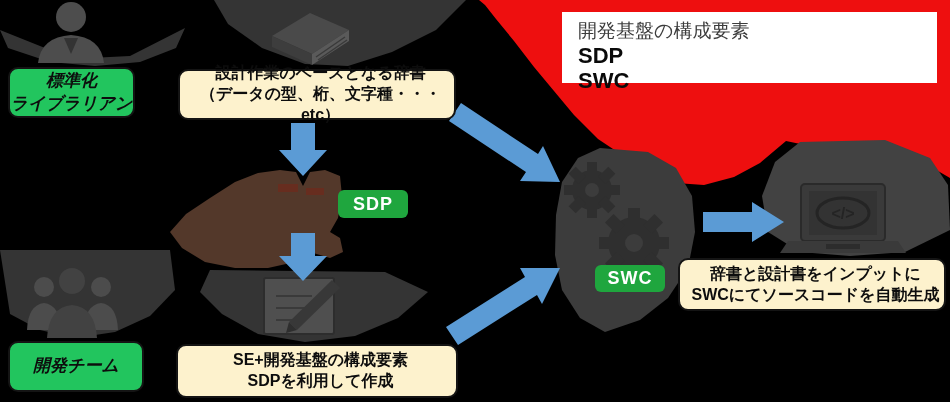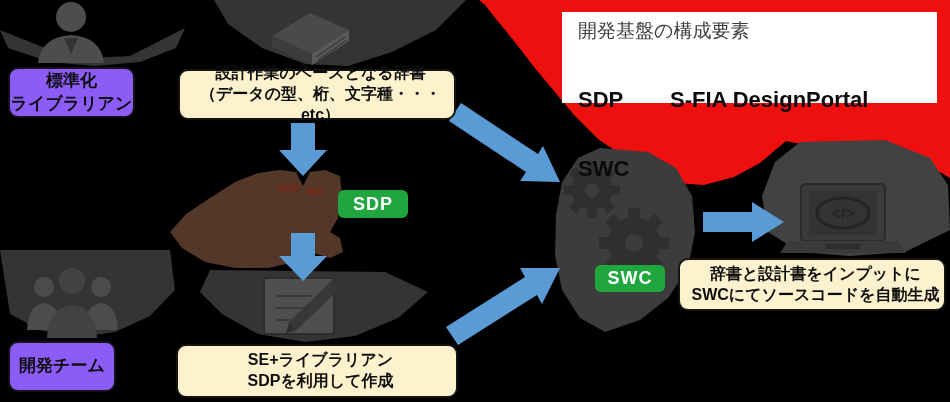--- a/index.html
+++ b/index.html
@@ -6,29 +6,29 @@
   #canvas{
     position:relative;width:950px;height:402px;background:#000;overflow:hidden;
     font-family:"Liberation Sans","DejaVu Sans",sans-serif;
   }
   #shapes{position:absolute;left:0;top:0;width:950px;height:402px;}
   .box{
     position:absolute;box-sizing:border-box;border:2px solid #141414;border-radius:10px;
     display:flex;align-items:center;justify-content:center;text-align:center;
     font-weight:bold;color:#0d0d0d;white-space:pre-line;line-height:1.3;
   }
-  .gray-box{background:#8b5cf6;font-size:17px;}
+  .gray-box{background:#22c55e;font-size:17px;font-style:italic;}
   .beige-box{background:#fdf2cd;font-size:16px;padding-left:7px;}
   .badge{
     position:absolute;background:#1fa63e;border-radius:6px;color:#fff;font-weight:bold;
     font-size:18px;display:flex;align-items:center;justify-content:center;letter-spacing:1px;
   }
   .legend{
-    position:absolute;left:562px;top:12px;width:375px;height:91px;background:#fff;
-    box-sizing:border-box;padding:6px 6px 6px 16px;display:flex;flex-direction:column;justify-content:space-between;gap:44px;
+    position:absolute;left:562px;top:12px;width:375px;height:71px;background:#fff;
+    box-sizing:border-box;padding:6px 6px 6px 16px;display:flex;flex-direction:column;justify-content:space-between;
   }
   .legend-heading{font-size:19px;color:#3c3c3c;font-weight:normal;}
   .legend-row{display:flex;font-size:22px;font-weight:bold;color:#0a0a0a;line-height:1.12;}
   .legend-abbr{width:92px;}
 </style>
 </head>
 <body>
 
 <div id="canvas">
 
@@ -130,34 +130,33 @@
       <polygon points="461,103 538,154 543,146 560,182 520,181 526,172 449,121"></polygon>
       <polygon points="446,327 525,277 520,268 560,268 542,304 537,295 458,345"></polygon>
       <polygon points="703,212 752,212 752,202 784,222 752,242 752,232 703,232"></polygon>
     </g>
   </svg>
 
   <div class="legend">
     <div class="legend-heading">開発基盤の構成要素</div>
     <div class="legend-row">
       <span class="legend-abbr">SDP</span>
-      <span>S-FIA DesignPortal</span>
     </div>
     <div class="legend-row">
       <span class="legend-abbr">SWC</span>
     </div>
   </div>
 
   <div class="box gray-box" style="left:8px;top:67px;width:127px;height:51px;">標準化
 ライブラリアン</div>
-  <div class="box gray-box" style="left:8px;top:341px;width:108px;height:51px;">開発チーム</div>
+  <div class="box gray-box" style="left:8px;top:341px;width:136px;height:51px;">開発チーム</div>
 
   <div class="box beige-box" style="left:178px;top:69px;width:278px;height:51px;">設計作業のベースとなる辞書
 （データの型、桁、文字種・・・etc）</div>
-  <div class="box beige-box" style="left:176px;top:344px;width:282px;height:54px;">SE+ライブラリアン
+  <div class="box beige-box" style="left:176px;top:344px;width:282px;height:54px;">SE+開発基盤の構成要素
 SDPを利用して作成</div>
   <div class="box beige-box" style="left:678px;top:258px;width:268px;height:53px;">辞書と設計書をインプットに
 SWCにてソースコードを自動生成</div>
 
   <div class="badge" style="left:338px;top:190px;width:70px;height:28px;">SDP</div>
   <div class="badge" style="left:595px;top:265px;width:70px;height:27px;">SWC</div>
 
 </div>
 
 </body></html>

